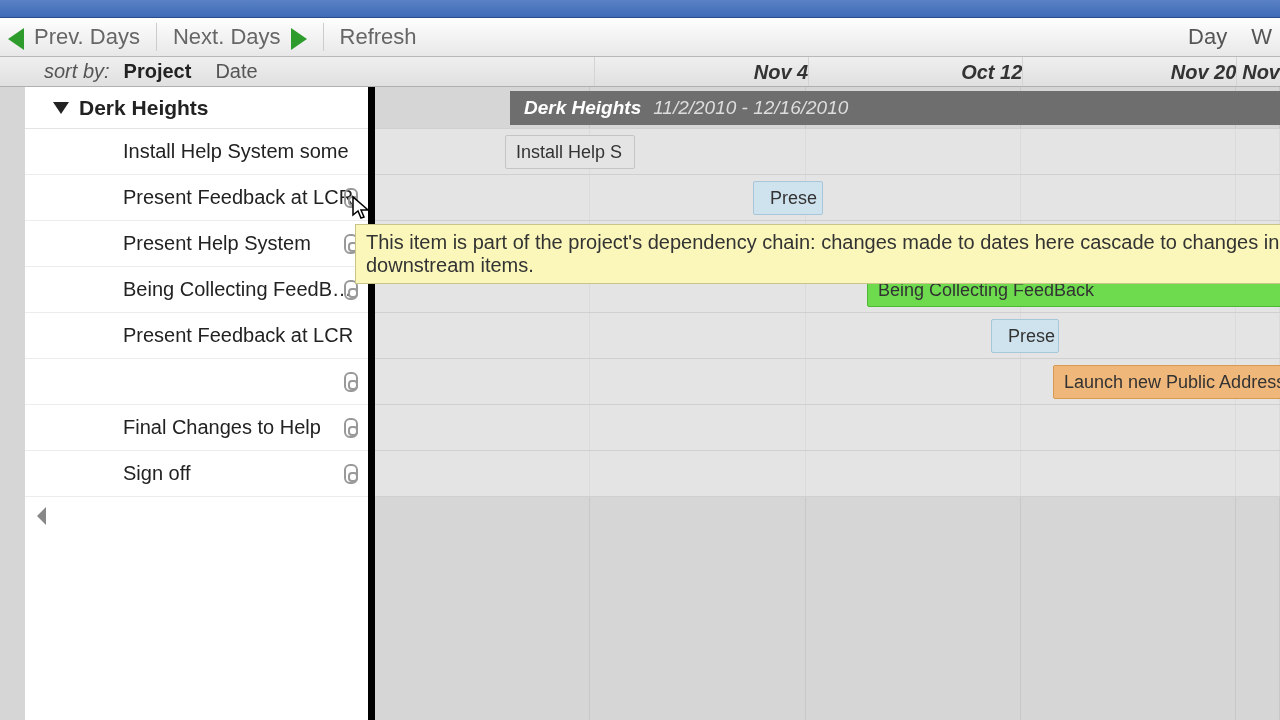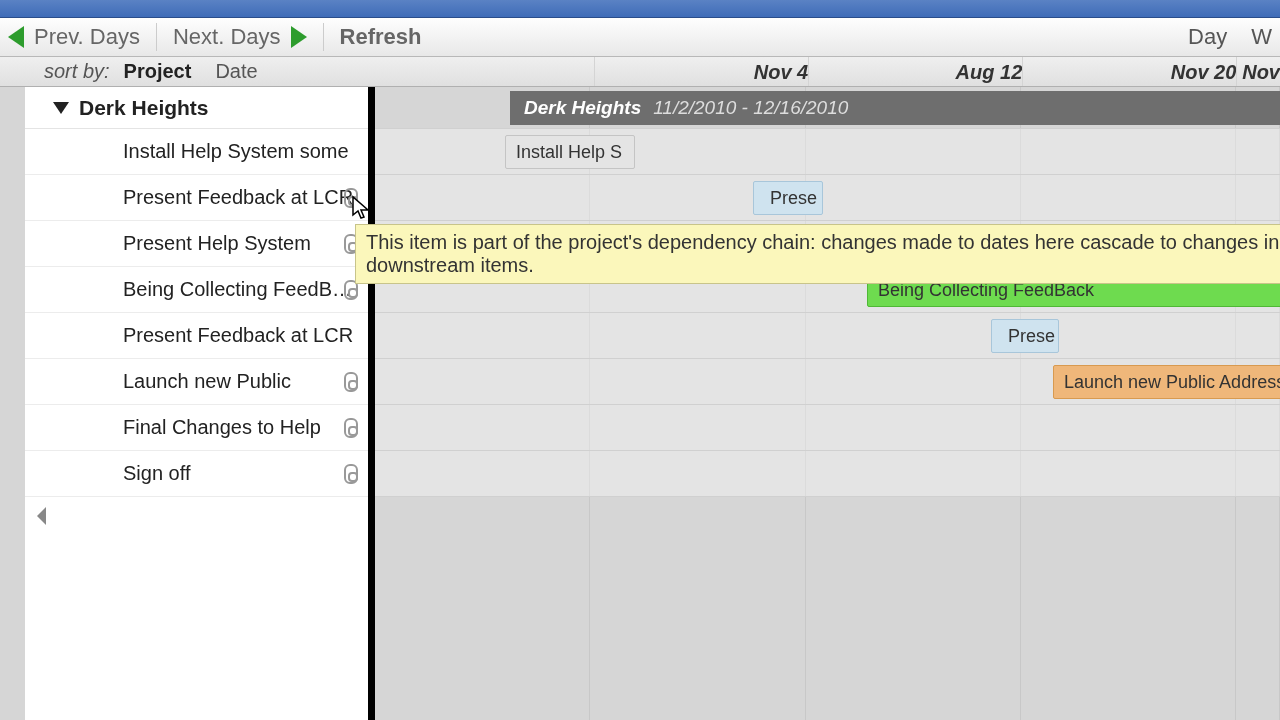--- a/index.html
+++ b/index.html
@@ -8,21 +8,21 @@
 
 .titlebar { height: 18px; background: linear-gradient(#5a82c4, #3f6cb8); border-bottom: 1px solid #2a4d8a; }
 
 .toolbar {
   height: 39px; display: flex; align-items: center;
   background: linear-gradient(#fefefe, #e8e8e8);
   border-bottom: 1px solid #b8b8b8;
   padding: 0 8px; gap: 12px;
   font-size: 22px; color: #666;
 }
-.toolbar .nav-btn { display: flex; align-items: center; cursor: pointer; }
+.toolbar .nav-btn { display: flex; align-items: flex-end; cursor: pointer; }
 .toolbar .arrow-left, .toolbar .arrow-right {
   width: 0; height: 0; border-top: 11px solid transparent; border-bottom: 11px solid transparent;
 }
 .toolbar .arrow-left { border-right: 16px solid #2d9c2d; margin-right: 10px; }
 .toolbar .arrow-right { border-left: 16px solid #2d9c2d; margin-left: 10px; }
 .toolbar .sep { width: 1px; height: 28px; background: #ccc; margin: 0 4px; }
 .toolbar .right { margin-left: auto; display: flex; gap: 24px; font-size: 22px; }
 .toolbar .right span { color: #555; cursor: pointer; }
 
 .sortbar {
@@ -113,35 +113,35 @@
   <div class="nav-btn">
     <span class="arrow-left"></span>
     <span>Prev. Days</span>
   </div>
   <div class="sep"></div>
   <div class="nav-btn">
     <span>Next. Days</span>
     <span class="arrow-right"></span>
   </div>
   <div class="sep"></div>
-  <span style="cursor:pointer;font-weight:bold;">Refresh</span>
+  <span style="cursor:pointer;">Refresh</span>
   <div class="right">
     <span>Day</span>
     <span>W</span>
   </div>
 </div>
 
 <div class="sortbar">
   <span class="label">sort by:</span>
   <span class="sort-opt active">Project</span>
   <span class="sort-opt">Date</span>
   <div class="date-cols">
     <div class="date-col" style="border-left:none;text-align:left;padding-left:6px;margin-top:24px;">Oct 29</div>
     <div class="date-col">Nov 4</div>
-    <div class="date-col">Aug 12</div>
+    <div class="date-col">Oct 12</div>
     <div class="date-col">Nov 20</div>
     <div class="date-col" style="flex:0.2;">Nov</div>
   </div>
 </div>
 
 <div class="content">
   <div class="splitter-handle"></div>
 
   <div class="sidebar">
     <div class="group-header">
@@ -160,21 +160,20 @@
       <span class="chain-icon"></span>
     </div>
     <div class="task-row">
       <span class="label">Being Collecting FeedBack</span>
       <span class="chain-icon"></span>
     </div>
     <div class="task-row">
       <span class="label">Present Feedback at LCR</span>
     </div>
     <div class="task-row">
-      <span class="label">Launch new Public</span>
       <span class="chain-icon"></span>
     </div>
     <div class="task-row">
       <span class="label">Final Changes to Help</span>
       <span class="chain-icon"></span>
     </div>
     <div class="task-row">
       <span class="label">Sign off</span>
       <span class="chain-icon"></span>
     </div>

